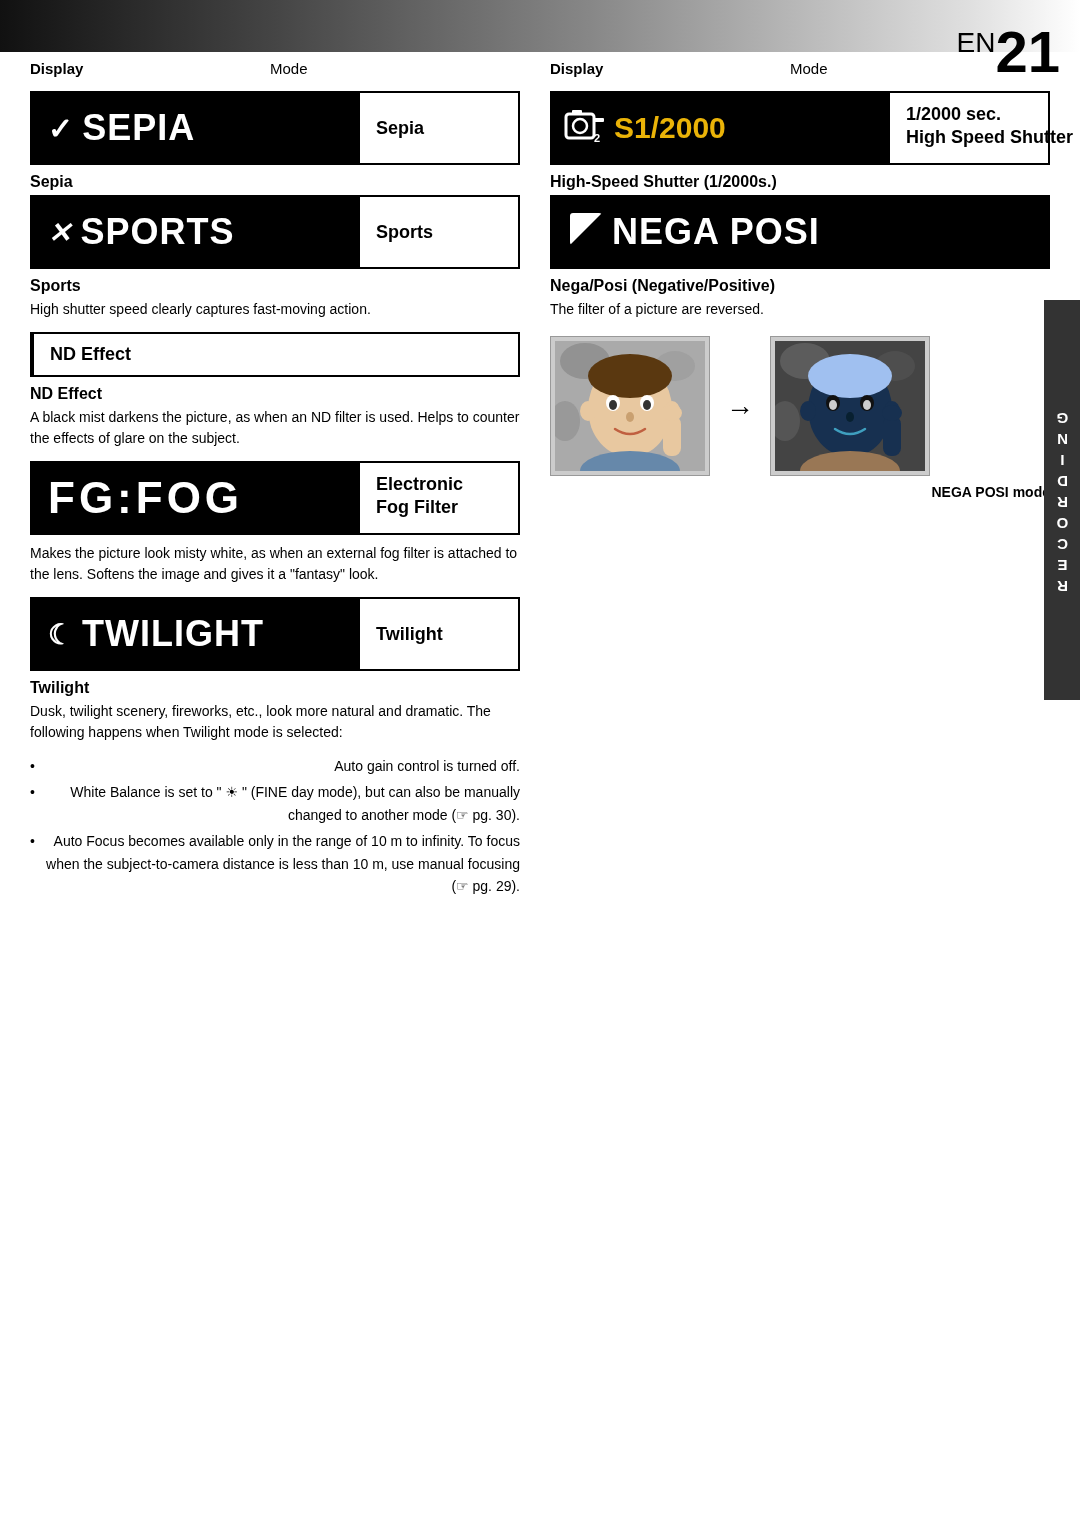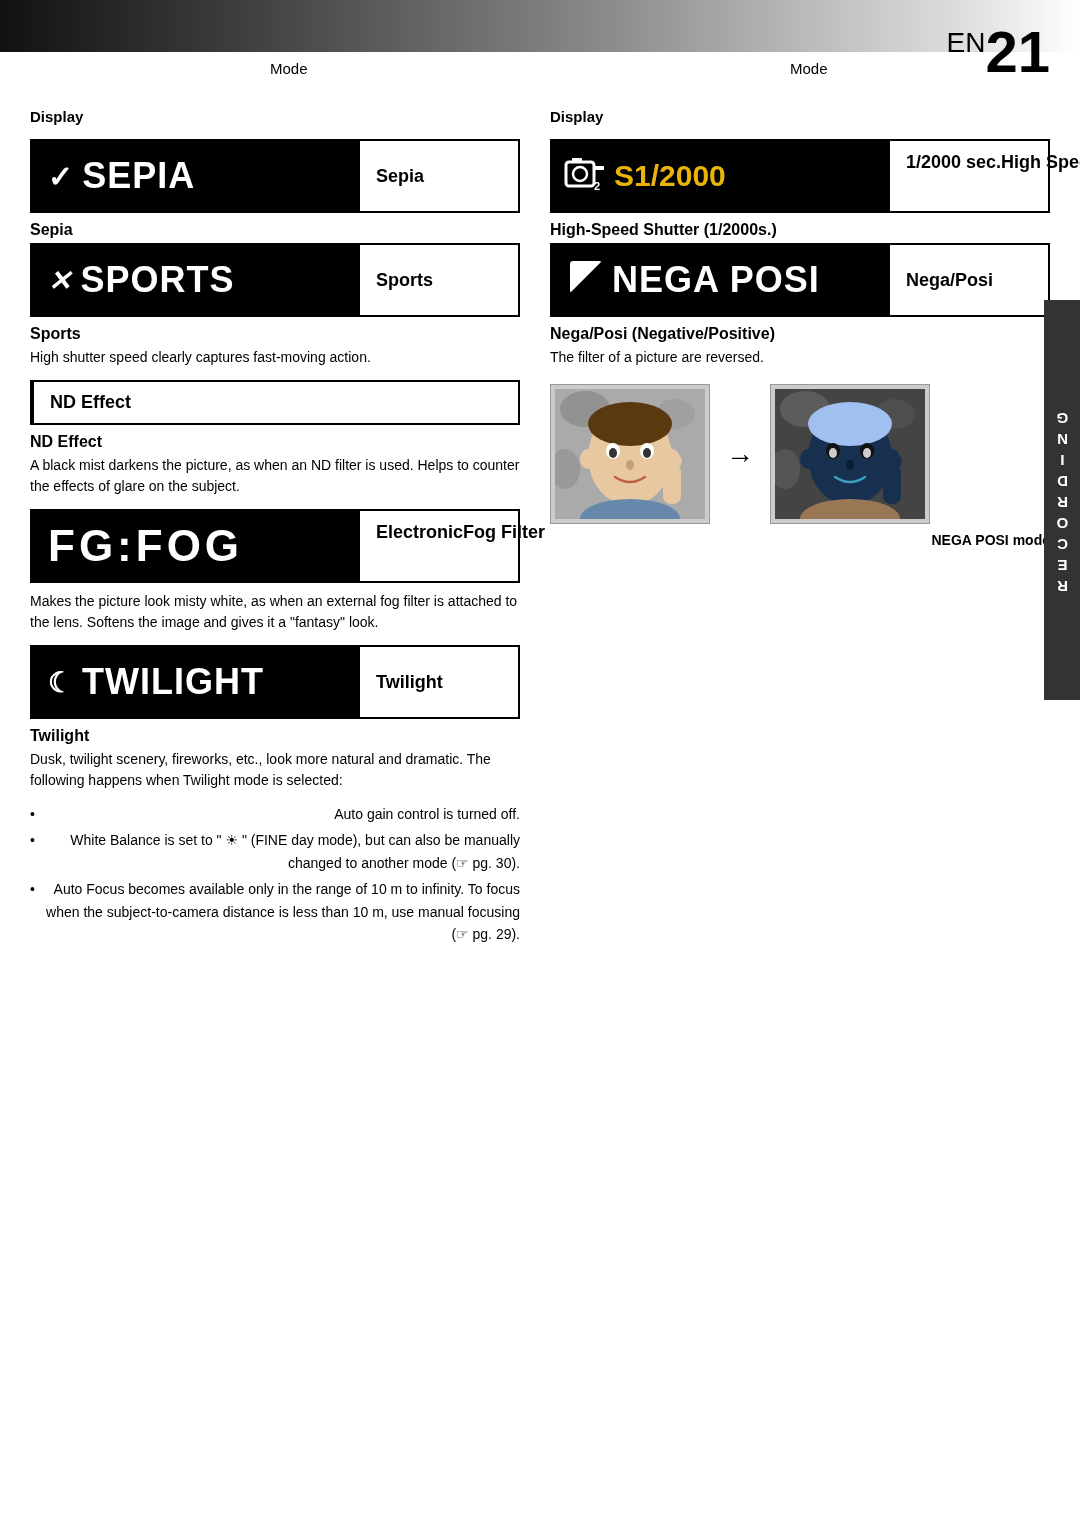--- a/index.html
+++ b/index.html
@@ -8,21 +8,21 @@
       background: #fff;
       width: 1080px;
       min-height: 1533px;
       position: relative;
       overflow-x: hidden;
     }
 
     .page-number {
       position: absolute;
       top: 18px;
-      right: 30px;
+      right: 20px;
       font-size: 58px;
       font-weight: bold;
       color: #000;
     }
     .page-number .en-prefix {
       font-size: 28px;
       font-weight: normal;
       vertical-align: super;
     }
 
@@ -59,21 +59,20 @@
     }
     .col-header-right {
       width: 510px;
       display: flex;
       padding-left: 10px;
     }
     .col-header-display {
       font-weight: bold;
       font-size: 15px;
       width: 240px;
-      margin-top: 48px;
     }
     .col-header-mode {
       font-weight: normal;
       font-size: 15px;
     }
 
     
     .mode-row {
       display: flex;
       align-items: stretch;
@@ -102,21 +101,21 @@
       font-weight: bold;
       padding: 10px 16px;
       display: flex;
       align-items: center;
       width: 160px;
       border-left: 2px solid #000;
       white-space: nowrap;
     }
 
     .mode-label.two-line {
-      flex-direction: row;
+      flex-direction: column;
       align-items: flex-start;
       line-height: 1.3;
     }
 
     
     .section-title {
       font-weight: bold;
       font-size: 16px;
       margin-bottom: 4px;
       margin-top: 6px;
@@ -355,21 +354,20 @@
       <div class="mode-display">
         <span style="font-size:28px;">
           
           <svg width="36" height="36" viewBox="0 0 36 36">
             <rect x="2" y="2" width="32" height="32" rx="3" fill="white"></rect>
             <polygon points="2,34 34,2 34,34" fill="black"></polygon>
           </svg>
         </span>
         <span>NEGA POSI</span>
       </div>
-      <div class="mode-label">Nega/Posi</div>
     </div>
 
     <div class="section-title">Nega/Posi (Negative/Positive)</div>
     <div class="section-body">The filter of a picture are reversed.</div>
 
     <div class="images-row">
 
       <div class="demo-image face-normal">
         <svg width="150" height="130" viewBox="0 0 150 130" xmlns="http://www.w3.org/2000/svg">
 

